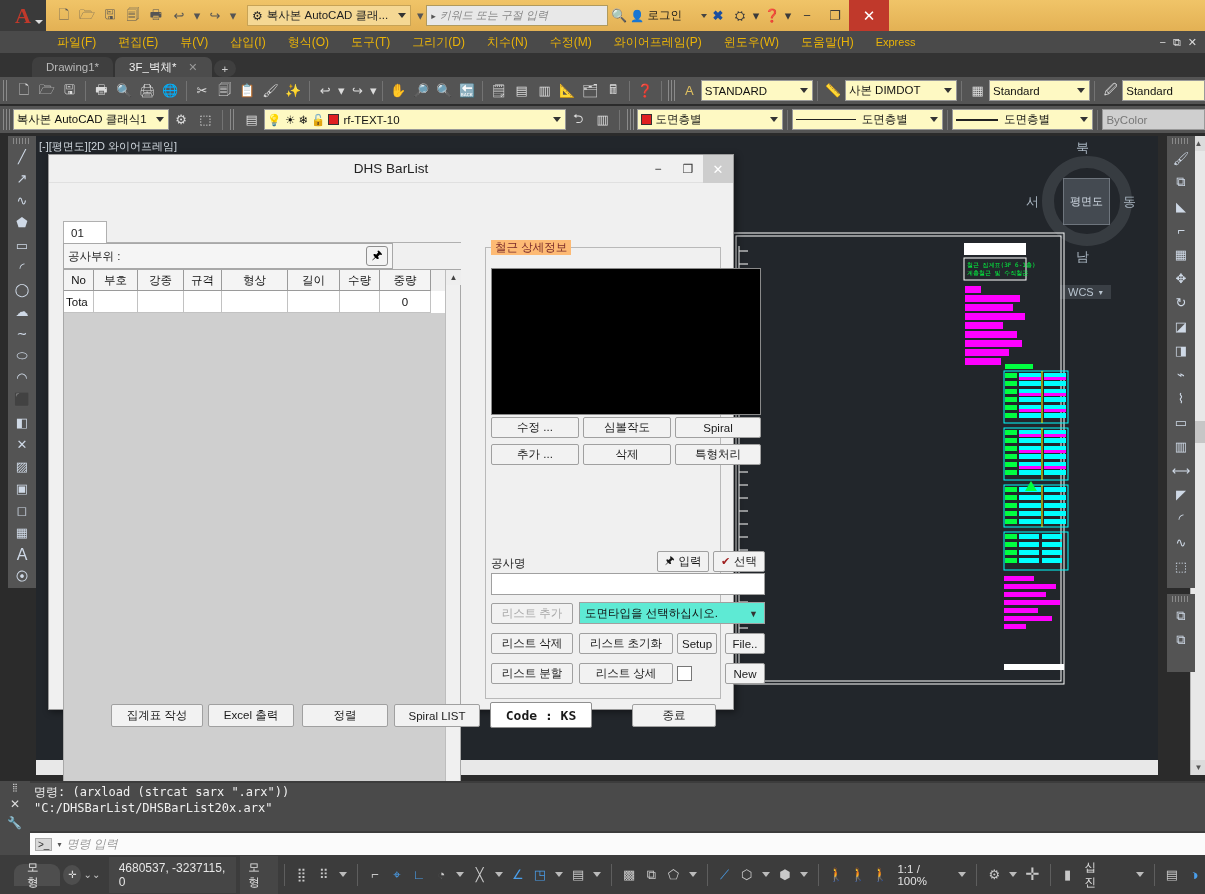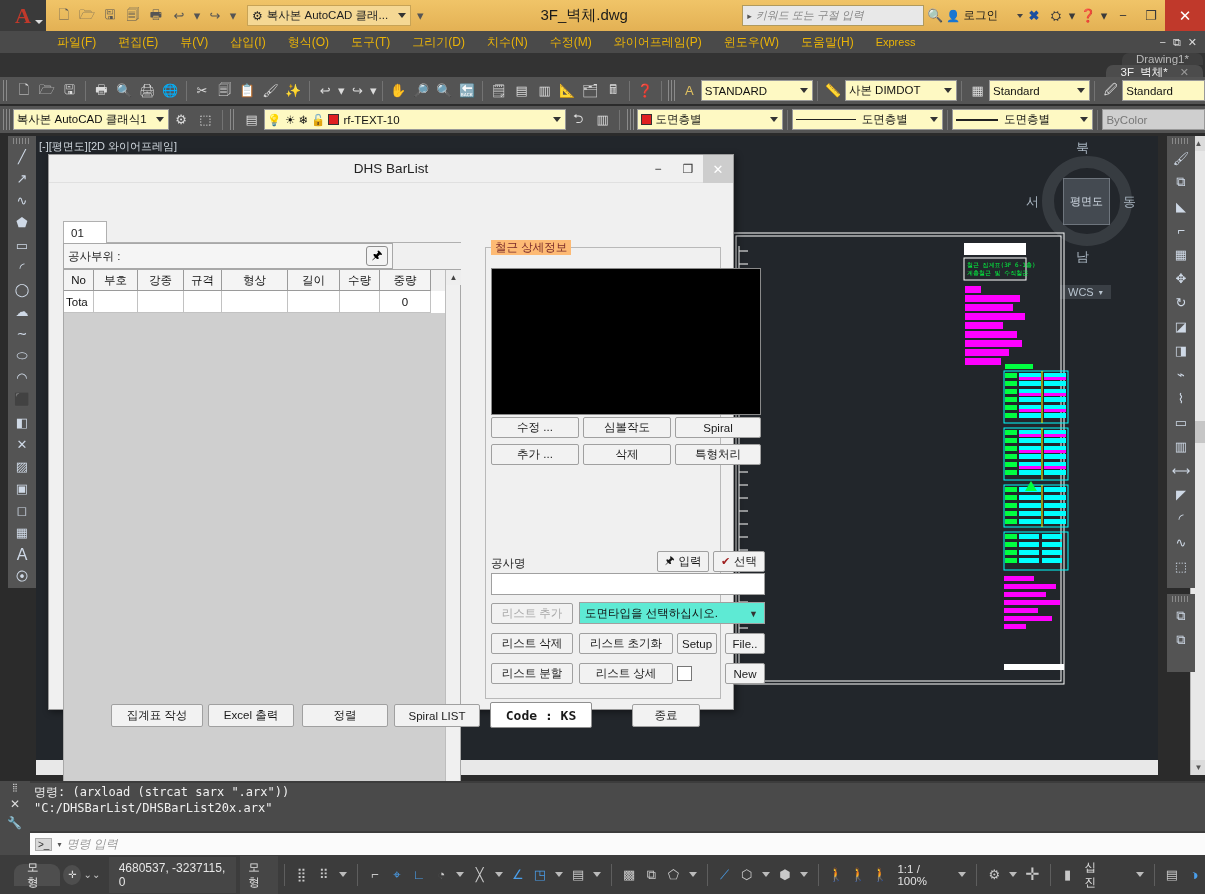--- a/index.html
+++ b/index.html
@@ -53,21 +53,21 @@
     background:#4a4a4a; display:flex; align-items:center; padding-left:46px;
   }
   .menuitem { font-size:12px; color:#eab308; padding:0 11px; line-height:22px; cursor:pointer;}
   .menuitem.express { font-size:11px; }
   .menu-right { margin-left:auto; display:flex; gap:7px; padding-right:8px; color:#ddd; font-size:11px;}
   .menu-right span { cursor:pointer; }
 
   
   .doctabs {
     position:absolute; left:0; top:53px; width:1205px; height:24px;
-    background:#333333; display:flex; align-items:flex-end; padding-left:32px;flex-direction:column;
+    background:#333333; display:flex; align-items:flex-end; padding-left:32px;
   }
   .dtab {
     height:20px; display:flex; align-items:center; padding:0 14px;
     font-size:11.5px; color:#b9b9b9; background:#3f3f3f;
     border-radius:7px 7px 0 0; margin-right:2px;
   }
   .dtab.active { background:#4c4c4c; color:#f0f0f0; }
   .dtab .x { margin-left:12px; color:#999; font-size:11px;}
   .dtab.plus { padding:0 8px; background:#3f3f3f; border-radius:9px; height:17px; color:#cfcfcf;}
 
@@ -246,21 +246,20 @@
       <div class="qicon" style="width:10px">▾</div>
       <div class="qicon">↪</div>
       <div class="qicon" style="width:10px">▾</div>
       <div class="wsbox">
         <span style="font-size:12px">⚙</span>
         <span>복사본 AutoCAD 클래...</span>
         <span class="caret"></span>
       </div>
       <div class="qicon" style="width:12px">▾</div>
     </div>
-    <div class="doctitle">3F_벽체.dwg</div>
     <div class="searchwrap">
       <div class="searchbox">
         <span class="arrow">▸</span>
         <span>키워드 또는 구절 입력</span>
       </div>
       <div class="tbicon">🔍</div>
       <div class="signin">
         <span>👤</span>
         <span>로그인</span>
         <span class="mini-caret" style="margin-left:16px"></span>
@@ -770,21 +769,21 @@
       <div class="dbtn" style="left:442px; top:480px; width:82px;">리스트 분할</div>
       <div class="dbtn" style="left:530px; top:480px; width:94px;">리스트 상세</div>
       <div class="chk" style="left:628px; top:483px;"></div>
       <div class="dbtn" style="left:676px; top:480px; width:40px;">New</div>
 
       <div class="dbtn" style="left:62px;  top:521px; width:92px; height:23px;">집계표 작성</div>
       <div class="dbtn" style="left:159px; top:521px; width:86px; height:23px;">Excel 출력</div>
       <div class="dbtn" style="left:253px; top:521px; width:86px; height:23px;">정렬</div>
       <div class="dbtn" style="left:345px; top:521px; width:86px; height:23px;">Spiral LIST</div>
       <div class="dbtn white" style="left:441px; top:519px; width:102px; height:26px;">Code : KS</div>
-      <div class="dbtn" style="left:583px; top:521px; width:68px; height:23px;">종료</div>
+      <div class="dbtn" style="left:583px; top:521px; width:84px; height:23px;">종료</div>
     </div>
   </div>
 
   <div class="cmdarea">
     <div class="cmdleft">
       <div style="font-size:8px;">⣿</div>
       <div>✕</div>
       <div>🔧</div>
     </div>
     <div class="cmdhist">

